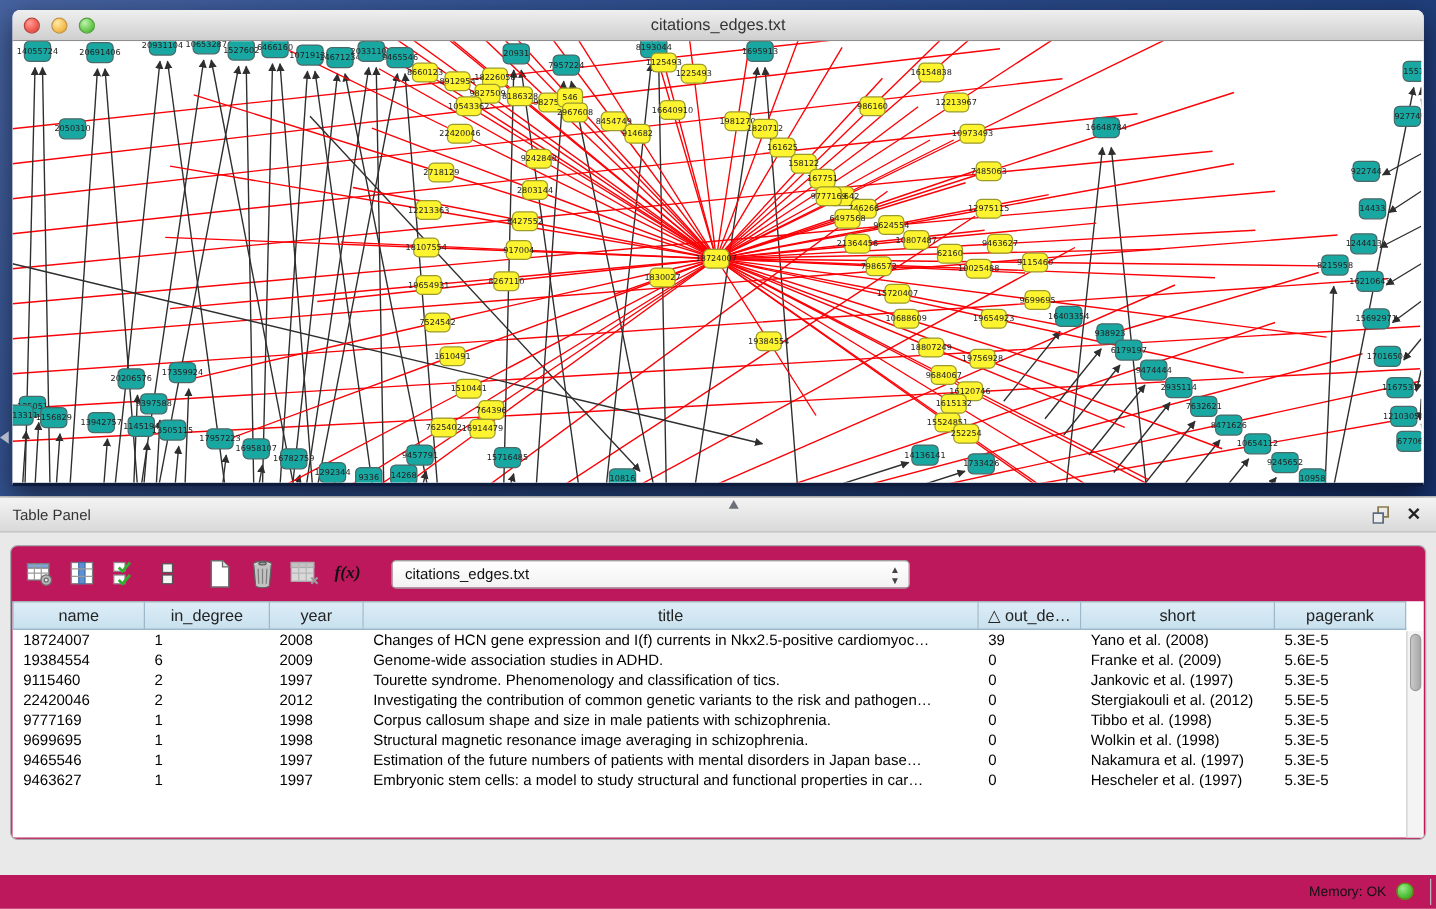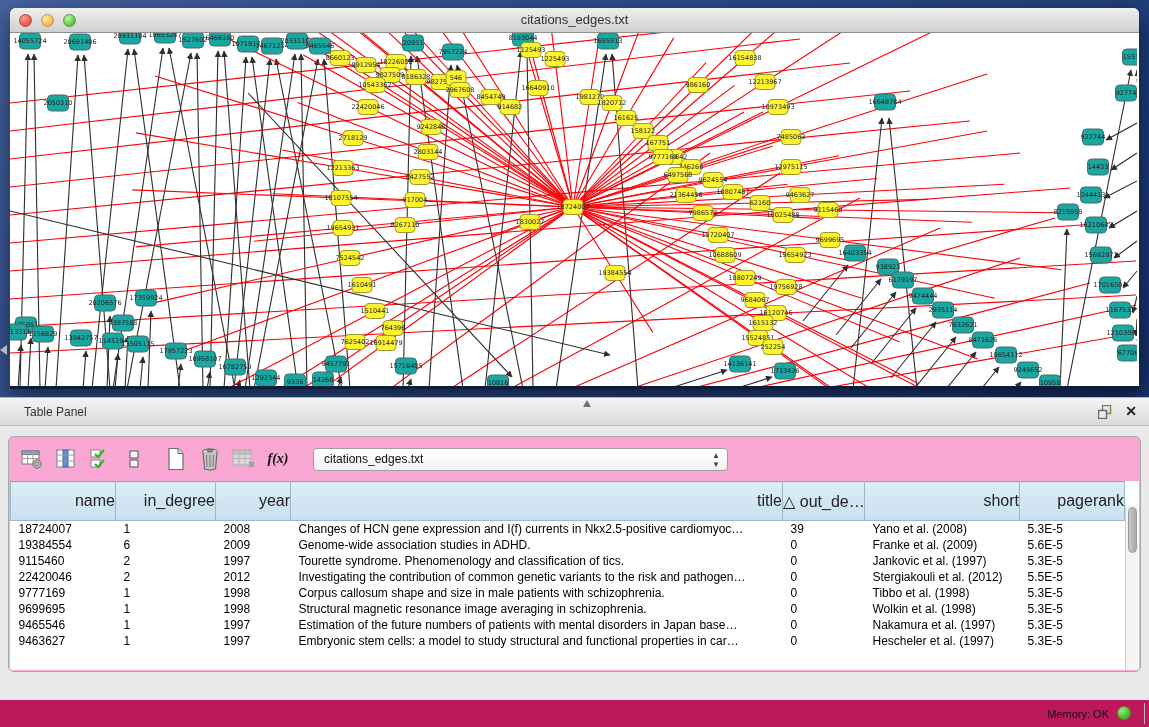--- a/index.html
+++ b/index.html
@@ -24,47 +24,47 @@
   .net-canvas { position:absolute; left:0; top:25px; right:0; bottom:0; background:#fff; }
   .net-canvas svg { display:block; }
   .hide-panel-arrow { position:absolute; left:0px; top:345px; width:0; height:0;
     border-top:5px solid transparent; border-bottom:5px solid transparent;
     border-right:7px solid #c9cdd6; opacity:.85;}
 
   
   .tp-bar { position:absolute; left:0; top:397px; width:1149px; height:29px;
     background:linear-gradient(#f4f4f4,#d9d9d9); border-top:1px solid #b5b5b5;
     border-bottom:1px solid #bdbdbd; }
-  .tp-bar .tp-title { position:absolute; left:24px; top:7px; font-size:12px; color:#333; }
+  .tp-bar .tp-title { position:absolute; left:10px; top:7px; font-size:12px; color:#333; }
   .tp-bar .tp-float { position:absolute; right:36px; top:7px; width:15px; height:14px; cursor:default;}
   .tp-bar .tp-close { position:absolute; right:12px; top:5px; font-size:14px; font-weight:bold; color:#222; line-height:16px;}
   .resize-cursor{ position:absolute; left:583px; top:400px; width:0; height:0;
      border-left:4px solid transparent; border-right:4px solid transparent; border-bottom:7px solid #6b6f77;}
 
   .panel-body { position:absolute; left:0; top:427px; width:1149px; height:300px; background:#e9e9e9; }
   .inner-panel { position:absolute; left:8px; top:9px; width:1133px; height:236px;
-    background:#f9a8d4; border:1px solid #a9a9a9; border-radius:6px; overflow:hidden; }
+    background:#be185d; border:1px solid #a9a9a9; border-radius:6px; overflow:hidden; }
 
   .toolbar { position:absolute; left:0; top:0; width:100%; height:44px; display:flex;
     align-items:center; padding-left:10px; gap:8px; }
   .tbtn { width:26px; height:26px; border:none; background:transparent; display:flex;
     align-items:center; justify-content:center; padding:0; }
   .tbtn svg { display:block; }
   .fx-label{ font-family:"Liberation Serif", serif; font-style:italic; font-weight:bold;
     font-size:14px; color:#111; }
   .combo { margin-left:14px; width:415px; height:23px; background:linear-gradient(#ffffff,#f2f2f2);
     border:1px solid #9f9f9f; border-radius:4px; position:relative; font-size:12px;
     color:#111; line-height:21px; padding-left:10px; box-shadow:inset 0 1px 1px rgba(255,255,255,.8);}
   .combo .arrows { position:absolute; right:7px; top:2px; font-size:8px; color:#444; line-height:9px; text-align:center;}
 
   .tablewrap { position:absolute; left:1px; top:44px; right:1px; bottom:1px; background:#fff; }
   table.grid { border-collapse:collapse; table-layout:fixed; width:1114px; font-size:12px; }
-  table.grid th { height:39px; background:linear-gradient(#dcedf7,#c8e0ee);
+  table.grid th { height:22px; background:linear-gradient(#dcedf7,#c8e0ee);
     border:1px solid #9db9c9; border-top:1px solid #8fa8b6; font-weight:normal;
-    font-size:16px; color:#222; text-align:right; overflow:hidden; white-space:nowrap;}
+    font-size:13px; color:#222; text-align:center; overflow:hidden; white-space:nowrap;}
   table.grid td { height:16px; padding:0 4px 0 8px; color:#000; white-space:nowrap;
     overflow:hidden; text-overflow:ellipsis; }
   td.c-name{ padding-left:10px; }
   .vscroll { position:absolute; right:1px; top:24px; width:13px; bottom:0;
     background:#f4f4f4; border-left:1px solid #d0d0d0; }
   .vscroll .thumb { position:absolute; left:1.5px; top:2px; width:9px; height:46px;
     border-radius:5px; background:linear-gradient(90deg,#c9c9c9,#a8a8a8); border:1px solid #9b9b9b;}
 
   .statusbar { position:absolute; left:0; top:700px; width:1149px; height:27px; background:#be185d; }
   .statusbar .mem { position:absolute; right:40px; top:8px; font-size:11px; color:#111; }

